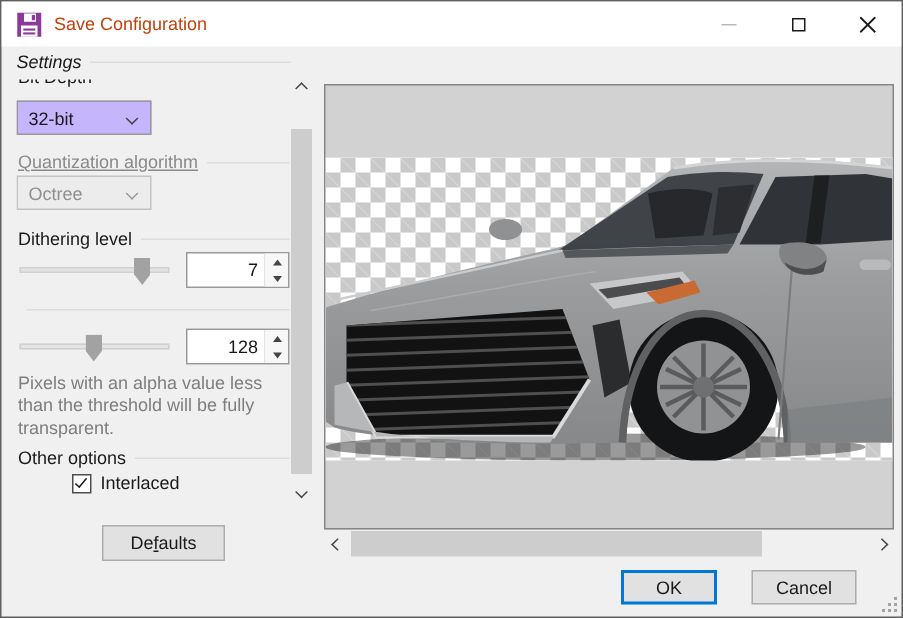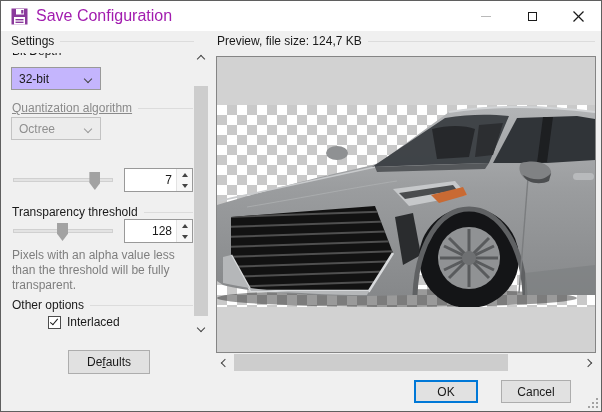--- a/index.html
+++ b/index.html
@@ -6,21 +6,21 @@
   html,body { width:602px; height:412px; background:#fff; }
   body { font-family:"Liberation Sans","DejaVu Sans",sans-serif; font-size:12px; color:#1a1a1a; }
 
   #window { position:relative; width:602px; height:412px; background:#f0f0f0;
             border:1px solid #5f5f5f; overflow:hidden; }
 
   
   .titlebar { position:absolute; left:0; top:0; right:0; height:30px; background:#ffffff;
               display:flex; align-items:center; }
   .title-icon { margin-left:10px; width:17px; height:17px; flex:0 0 auto; }
-  .title-text { margin-left:8px; font-size:16px; color:#a21caf; }
+  .title-text { margin-left:8px; font-size:12px; color:#c2410c; }
   .caption-btns { position:absolute; right:0; top:0; height:30px; display:flex; }
   .cap-btn { width:46px; height:30px; display:flex; align-items:center; justify-content:center; }
   .glyph-min { width:10px; height:1px; background:#b9b9b9; }
   .glyph-max { width:9px; height:9px; border:1px solid #1a1a1a; }
 
   
   .group-row { position:absolute; display:flex; align-items:center; }
   .group-row .gline { flex:1; border-top:1px solid #dcdcdc; margin-left:6px; margin-top:1px; }
   .group-row.disabled { color:#8a8a8a; }
 
@@ -115,21 +115,21 @@
         </div>
       <div class="cap-btn">
         <svg width="11" height="11" viewBox="0 0 11 11">
           <line x1="0.5" y1="0.5" x2="10.5" y2="10.5" stroke="#1a1a1a" stroke-width="1.2"></line>
           <line x1="10.5" y1="0.5" x2="0.5" y2="10.5" stroke="#1a1a1a" stroke-width="1.2"></line>
         </svg>
       </div>
     </div>
   </div>
 
-  <div class="group-row" style="left:10px; top:33px; width:183px;">
+  <div class="group-row" style="left:10px; top:33px; width:183px;font-style:italic;">
     <span>Settings</span>
       <span class="gline"></span>
   </div>
 
   <div id="settings-scroll">
 
     <div class="clip-label">
       <div>Bit Depth</div>
     </div>
 
@@ -141,40 +141,43 @@
     <div class="group-row disabled" style="left:1px; top:50px; width:181px; position:absolute;text-decoration:underline;">
       <span>Quantization algorithm</span>
         <span class="gline"></span>
     </div>
 
     <div class="combo disabled" style="left:0; top:66px;">
       <span>Octree</span>
       <span class="chev down dim"></span>
     </div>
 
+    <div class="group-row" style="left:1px; top:101px; width:181px; position:absolute;">
+      <span>Dithering level</span>
+        <span class="gline"></span>
+    </div>
 
     <div class="in-row" style="top:117px;">
       <div class="slider">
         <div class="thumb" style="left: calc(82% - 5px);"></div>
       </div>
       <div class="spin">
         <span class="val">7</span>
         <span class="btns">
           <span class="sb">
               <i class="tri-up"></i>
             </span>
           <span class="sb">
               <i class="tri-down"></i>
             </span>
         </span>
       </div>
     </div>
 
     <div class="group-row" style="left:1px; top:154px; width:181px; position:absolute;">
-      <span>Transparency threshold</span>
         <span class="gline"></span>
     </div>
 
     <div class="in-row" style="top:168px;">
       <div class="slider">
         <div class="thumb" style="left: calc(49% - 5px);"></div>
       </div>
       <div class="spin">
         <span class="val">128</span>
         <span class="btns">
@@ -208,24 +211,20 @@
         <span class="chev up"></span>
       </div>
     <div class="thumb"></div>
     <div class="arr" style="bottom:0;">
         <span class="chev down"></span>
       </div>
   </div>
 
   <button class="btn" id="defaults-btn">De<u>f</u>aults</button>
 
-  <div class="group-row" style="left:216px; top:33px; width:378px;">
-    <span>Preview, file size: 124,7 KB</span>
-      <span class="gline"></span>
-  </div>
 
   <div id="preview-viewport">
     <div class="checker"></div>
     <svg id="car-svg" viewBox="0 0 378 202" preserveAspectRatio="none">
       <defs>
         <linearGradient id="bodyg" x1="0" y1="0" x2="0" y2="1">
           <stop offset="0" stop-color="#b3b5b7"></stop>
           <stop offset="0.45" stop-color="#9a9c9e"></stop>
           <stop offset="1" stop-color="#86888a"></stop>
         </linearGradient>

